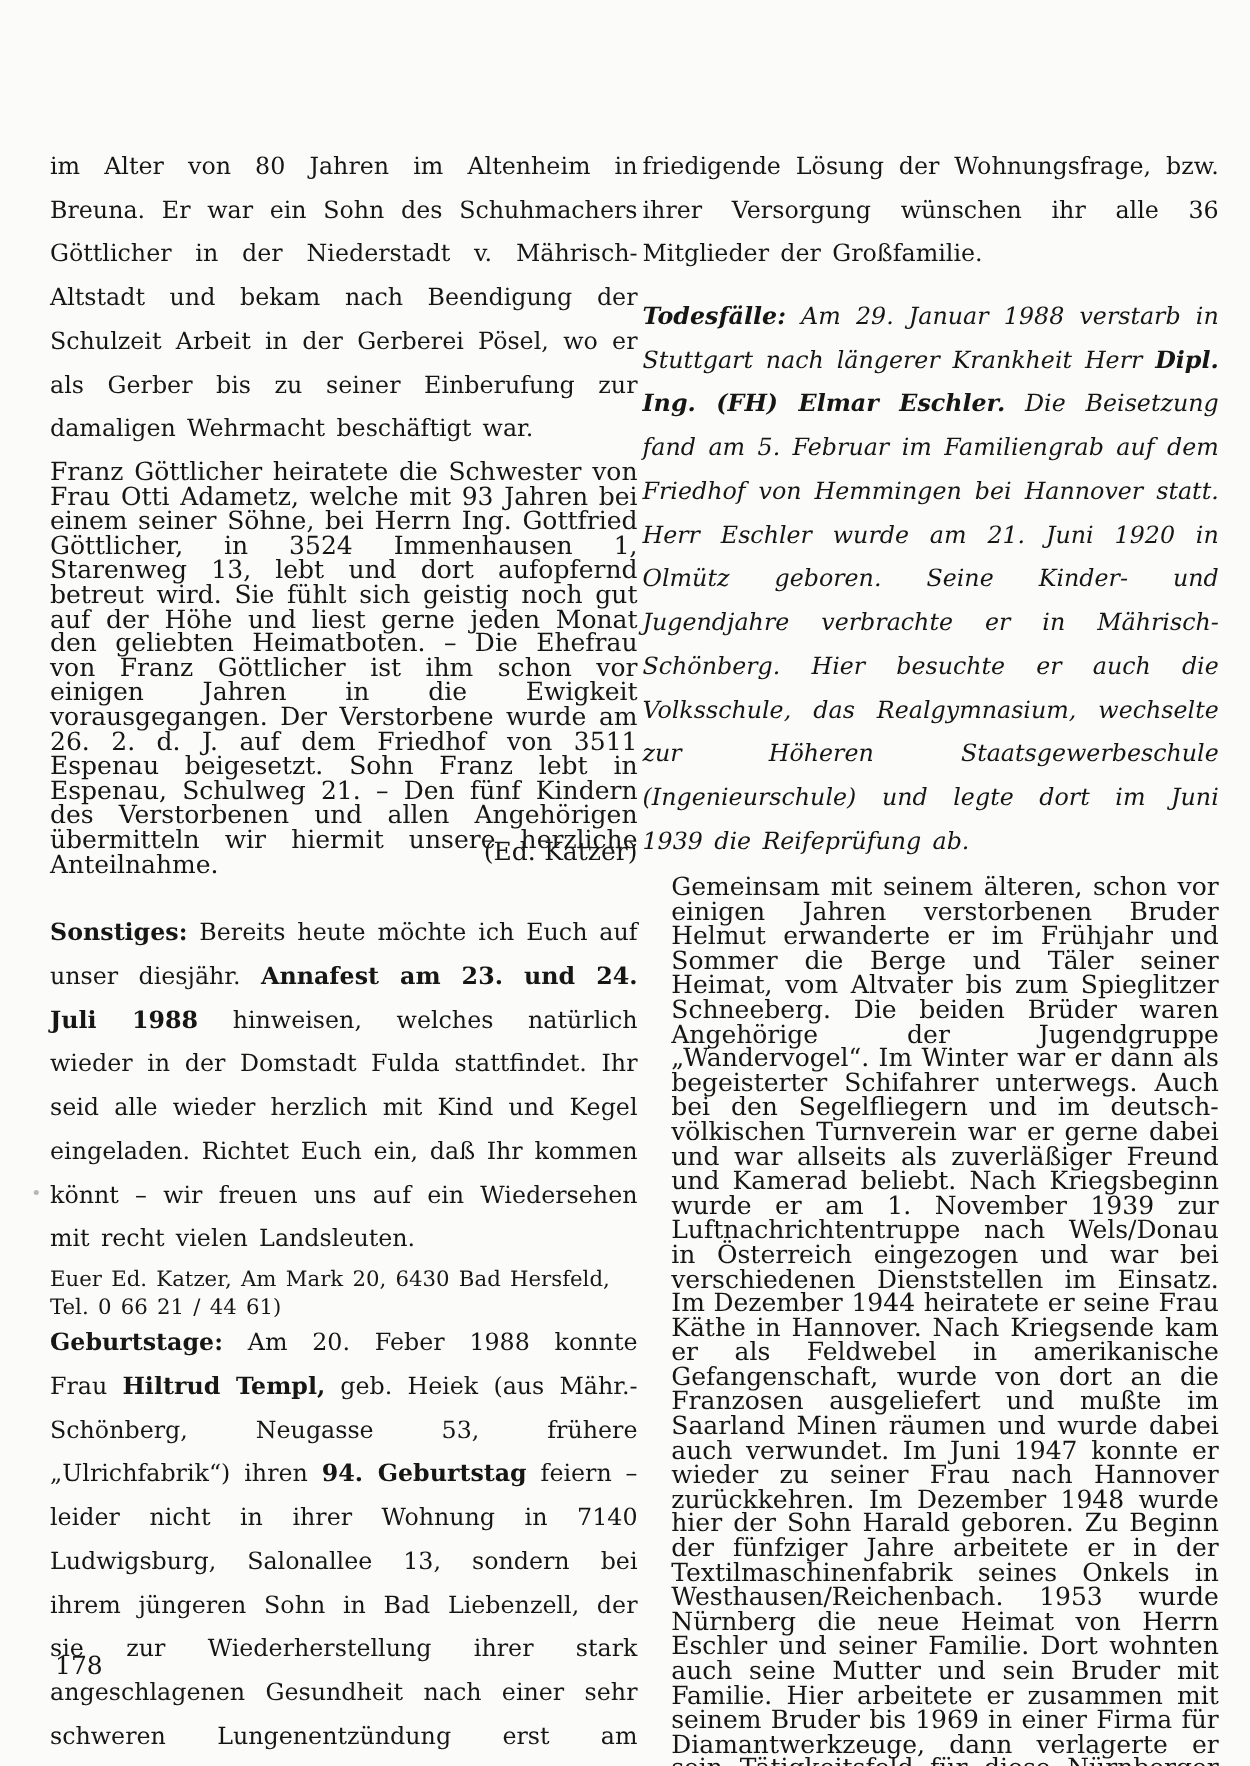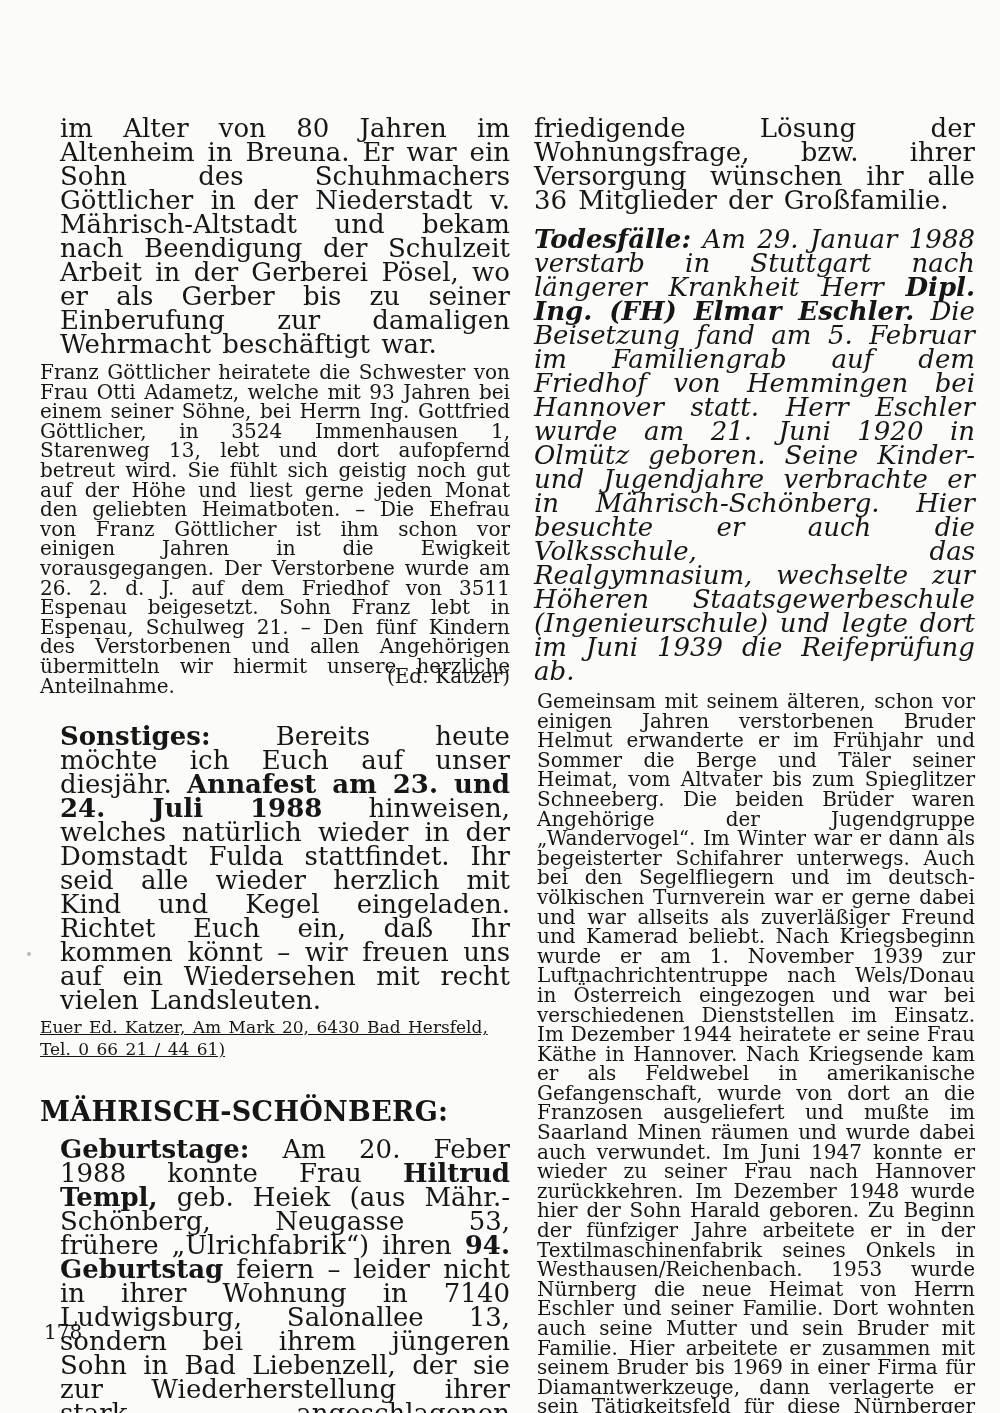--- a/index.html
+++ b/index.html
@@ -13,43 +13,41 @@
   }
   .page { position: absolute; inset: 0; }
 
   .col { position: absolute; top: 116px; }
   .col-left  { left: 40px;  width: 470px; }
   .col-right { left: 514px; width: 461px; }
 
   p { margin: 0; }
 
   .body-text {
-    font-size: 26px;
-    line-height: 24px;
+    font-size: 19px;
+    line-height: 35px;
     text-align: justify;
     word-spacing: 3px;
-    margin-left: 20px;
   }
   .small-text {
     font-size: 20px;
     line-height: 19.6px;
     text-align: justify;
     word-spacing: 0.5px;
   }
   .b { font-weight: bold; }
 
   .para-family { margin-top: 7px; position: relative; }
   .para-sonstiges { margin-top: 28px; }
   .para-signature {
     margin-top: 5px;
     font-size: 17px;
     line-height: 21.5px;
     text-align: left;
     word-spacing: 2px;
-    text-decoration: underline;
   }
   .section-heading {
     margin: 36px 0 10px 0;
     font-size: 27px;
     font-weight: bold;
     letter-spacing: 0.3px;
   }
   .para-todesfaelle { margin-top: 15px; font-style: italic; }
   .para-biography { margin-top: 9px; position: relative; margin-left: 23px; }
 
@@ -84,21 +82,20 @@
   <div class="col col-left">
 
     <p class="body-text">im Alter von 80 Jahren im Altenheim in Breuna. Er war ein Sohn des Schuhmachers Göttlicher in der Niederstadt v. Mährisch-Altstadt und bekam nach Beendigung der Schulzeit Arbeit in der Gerberei Pösel, wo er als Gerber bis zu seiner Einberufung zur damaligen Wehrmacht beschäftigt war.</p>
 
     <p class="small-text para-family"><span>Franz Göttlicher heiratete die Schwester von Frau Otti Adametz, welche mit 93 Jahren bei einem seiner Söhne, bei Herrn Ing. Gottfried Göttlicher, in 3524 Immenhausen 1, Starenweg 13, lebt und dort aufopfernd betreut wird. Sie fühlt sich geistig noch gut auf der Höhe und liest gerne jeden Monat den geliebten Heimatboten. – Die Ehefrau von Franz Göttlicher ist ihm schon vor einigen Jahren in die Ewigkeit vorausgegangen. Der Verstorbene wurde am 26. 2. d. J. auf dem Friedhof von 3511 Espenau beigesetzt. Sohn Franz lebt in Espenau, Schulweg 21. – Den fünf Kindern des Verstorbenen und allen Angehörigen übermitteln wir hiermit unsere herzliche Anteilnahme.</span><span class="attribution">(Ed. Katzer)</span></p>
 
     <p class="body-text para-sonstiges"><span class="b">Sonstiges:</span><span> Bereits heute möchte ich Euch auf unser diesjähr. </span><span class="b">Annafest am 23. und 24. Juli 1988</span><span> hinweisen, welches natürlich wieder in der Domstadt Fulda stattfindet. Ihr seid alle wieder herzlich mit Kind und Kegel eingeladen. Richtet Euch ein, daß Ihr kommen könnt – wir freuen uns auf ein Wiedersehen mit recht vielen Landsleuten.</span></p>
 
     <p class="para-signature">Euer Ed. Katzer, Am Mark 20, 6430 Bad Hersfeld, Tel. 0 66 21 / 44 61)</p>
 
-    <h2 class="section-heading">MÄHRISCH-SCHÖNBERG:</h2>
 
     <p class="body-text"><span class="b">Geburtstage:</span><span> Am 20. Feber 1988 konnte Frau </span><span class="b">Hiltrud Templ,</span><span> geb. Heiek (aus Mähr.-Schönberg, Neugasse 53, frühere „Ulrichfabrik“) ihren </span><span class="b">94. Geburtstag</span><span> feiern – leider nicht in ihrer Wohnung in 7140 Ludwigsburg, Salonallee 13, sondern bei ihrem jüngeren Sohn in Bad Liebenzell, der sie zur Wiederherstellung ihrer stark angeschlagenen Gesundheit nach einer sehr schweren Lungenentzündung erst am Vormittag des Geburtstages aus dem Krankenhaus abholen durfte und vorübergehend bei sich aufnahm. Hier konnte sie dann im Kreis ihrer Kinder und Schwiegerkinder doch noch den Ehrentag in maßvoller Freude erleben. Seitdem hat sich ihr Befinden erstaunlich gebessert. Eine weitere Stabilisierung der körperlichen und geistigen Kräfte sowie eine be-</span></p>
 
   </div>
 
   <div class="col col-right">
 
     <p class="body-text">friedigende Lösung der Wohnungsfrage, bzw. ihrer Versorgung wünschen ihr alle 36 Mitglieder der Großfamilie.</p>
 
     <p class="body-text para-todesfaelle"><span class="b">Todesfälle:</span><span> Am 29. Januar 1988 verstarb in Stuttgart nach längerer Krankheit Herr </span><span class="b">Dipl. Ing. (FH) Elmar Eschler.</span><span> Die Beisetzung fand am 5. Februar im Familiengrab auf dem Friedhof von Hemmingen bei Hannover statt. Herr Eschler wurde am 21. Juni 1920 in Olmütz geboren. Seine Kinder- und Jugendjahre verbrachte er in Mährisch-Schönberg. Hier besuchte er auch die Volksschule, das Realgymnasium, wechselte zur Höheren Staatsgewerbeschule (Ingenieurschule) und legte dort im Juni 1939 die Reifeprüfung ab.</span></p>

